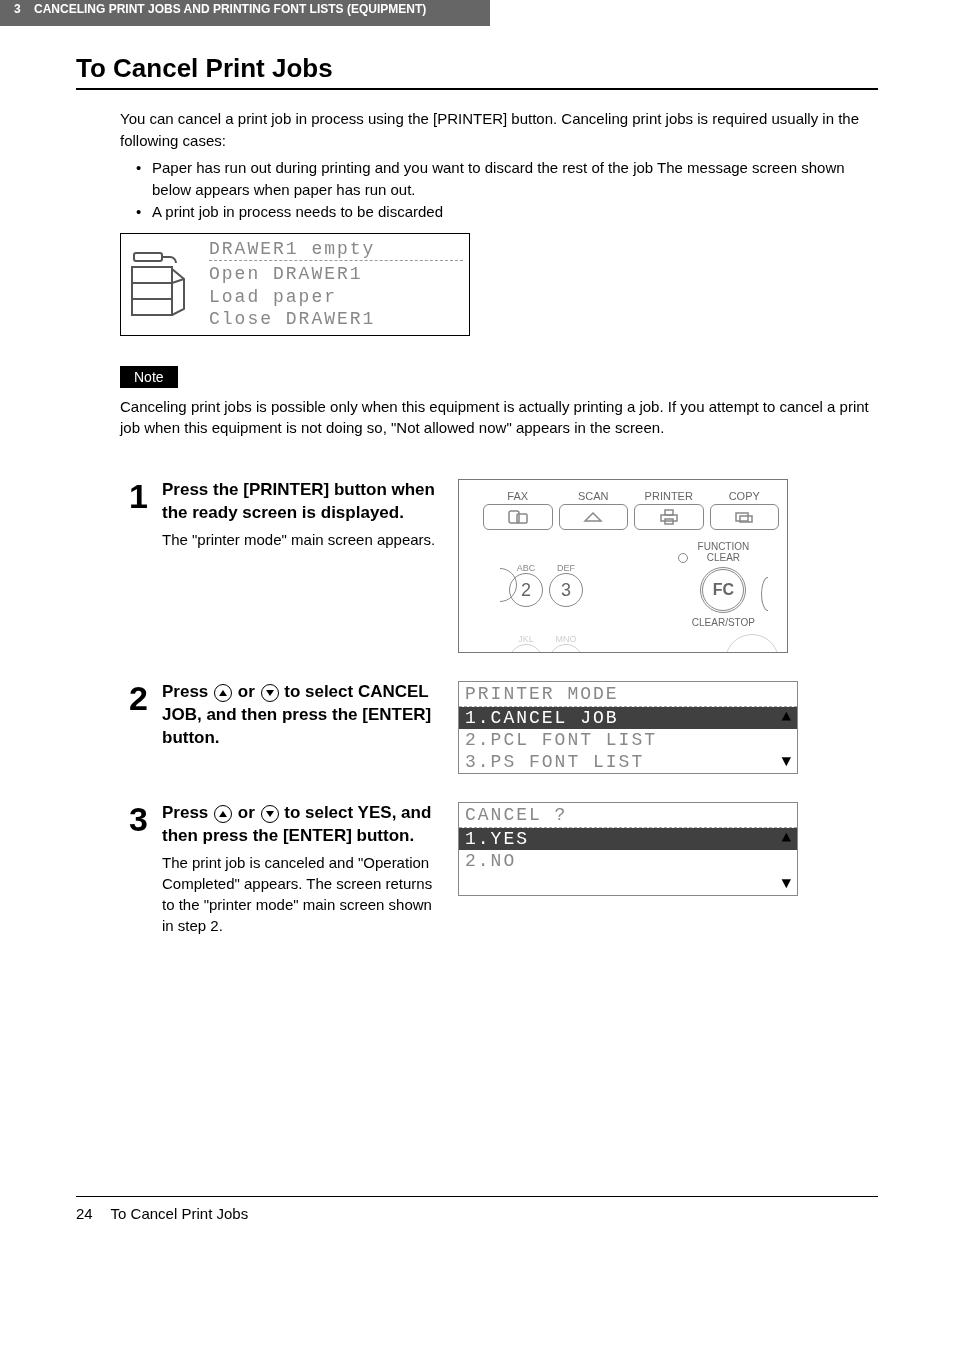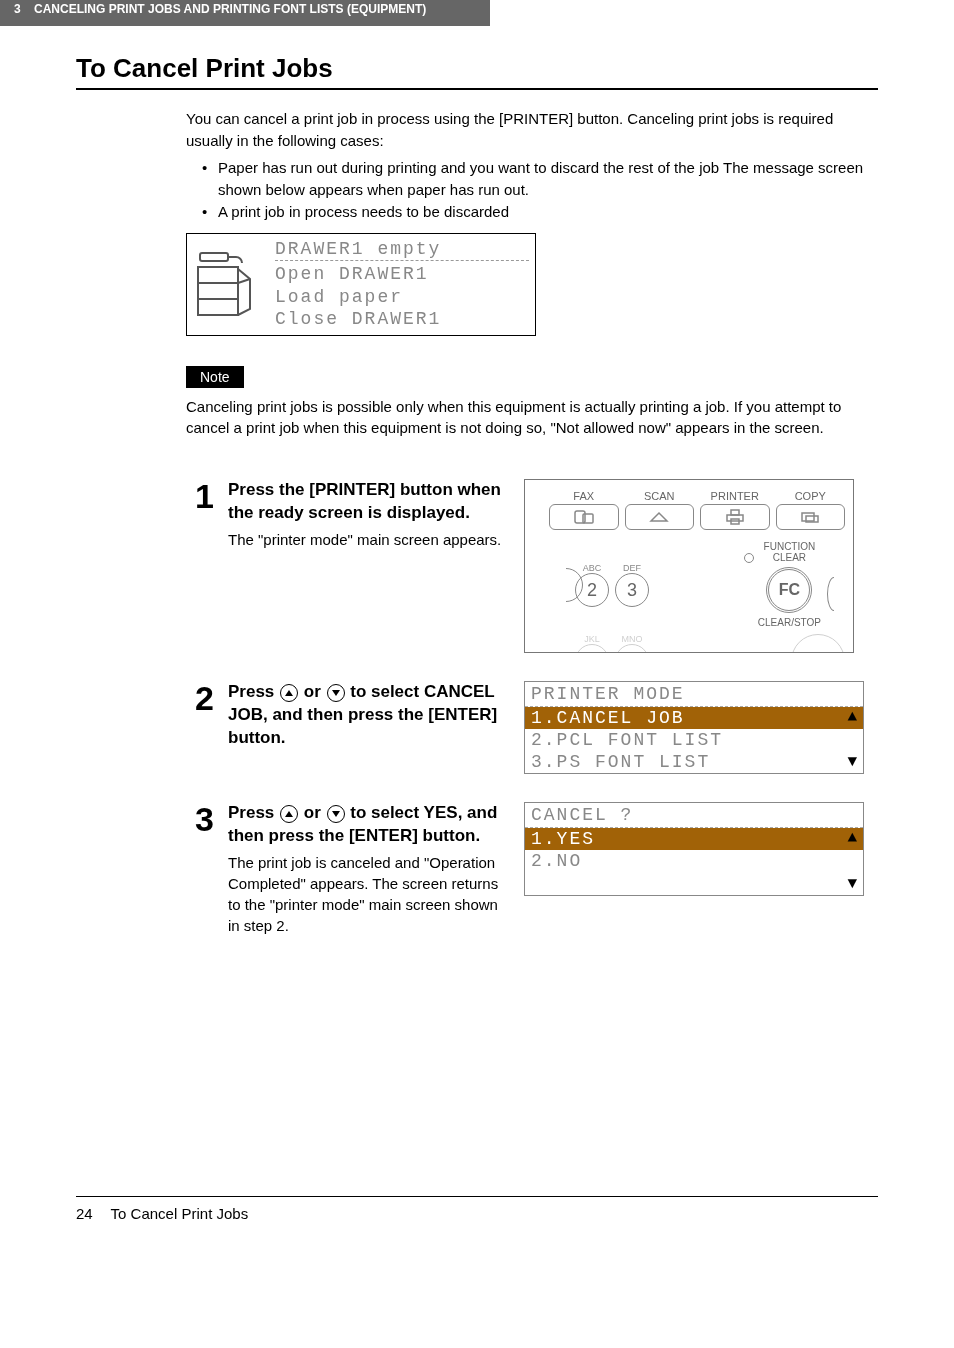--- a/index.html
+++ b/index.html
@@ -30,21 +30,21 @@
     font-size: 26px;
     font-weight: bold;
     margin: 12px 0 4px 0;
   }
   hr.title-rule {
     border: none;
     border-top: 2px solid #000;
     margin-bottom: 18px;
   }
   .body-indent {
-    margin-left: 110px;
+    margin-left: 44px;
   }
   .intro { line-height: 1.45; margin-bottom: 6px; }
   ul.bullets {
     list-style: none;
     margin: 0 0 10px 0;
     padding: 0;
   }
   ul.bullets li {
     text-indent: -16px;
     padding-left: 32px;
@@ -213,21 +213,21 @@
     color:#888;
   }
   .menu .menu-title {
     padding:2px 6px;
     border-bottom:1px dashed #aaa;
   }
   .menu .menu-item {
     padding:1px 6px;
   }
   .menu .menu-item.sel {
-    background:#a16207;
+    background:#404040;
     color:#fff;
   }
   .menu .arrow-up, .menu .arrow-down {
     position:absolute;
     right:6px;
     color:#000;
     font-size:16px;
     letter-spacing:0;
   }
   .menu .arrow-up { top:26px; }

